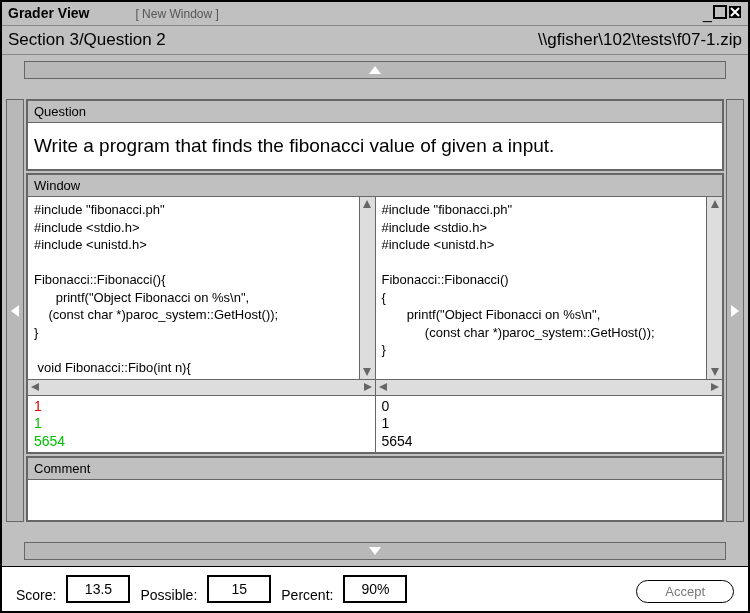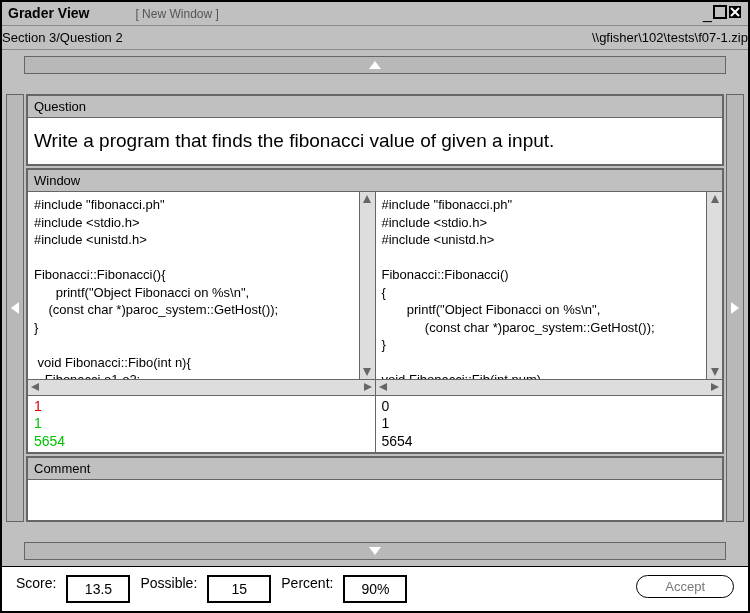--- a/index.html
+++ b/index.html
@@ -28,25 +28,25 @@
     justify-content: space-between;
   }
   .titlebar-left { display: flex; align-items: baseline; gap: 6px; }
   .title-main { font-weight: bold; font-size: 14px; }
   .title-link { color: #555; font-size: 12px; margin-left: 40px; }
   .titlebar-icons { display: flex; gap: 1px; align-items: center; }
   .titlebar-icons span { font-size: 16px; line-height: 1; cursor: default; }
   .subheader {
     background: #c0c0c0;
     border-bottom: 1px solid #888;
-    padding: 4px 0;
+    padding: 4px 6px;
     display: flex;
     justify-content: space-between;
     align-items: center;
-    font-size: 13px;
+    font-size: 17px;
   }
   .main-area {
     flex: 1;
     display: flex;
     flex-direction: column;
     padding: 4px;
     gap: 16px;
     min-height: 0;
   }
   .nav-bar-h {
@@ -158,21 +158,21 @@
   }
   .out-red { color: #e00000; }
   .out-green { color: #00c000; }
   .comment-body {
     min-height: 40px;
     background: #fff;
   }
   .footer {
     padding: 8px 14px;
     display: flex;
-    align-items: flex-start;
+    align-items: flex-end;
     gap: 10px;
     background: #fff;
     border-top: 1px solid #000;
   }
   .footer label { font-size: 14px; }
   .footer input[type=text] {
     width: 64px;
     text-align: center;
     font-size: 14px;
     padding: 4px 2px;

